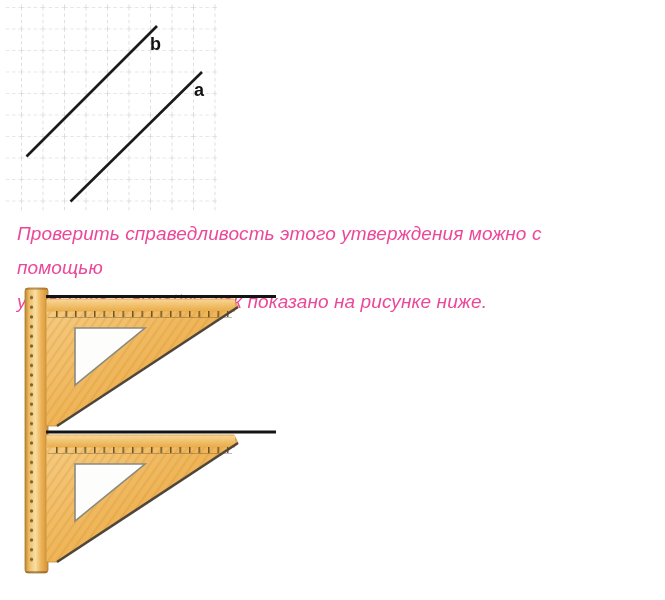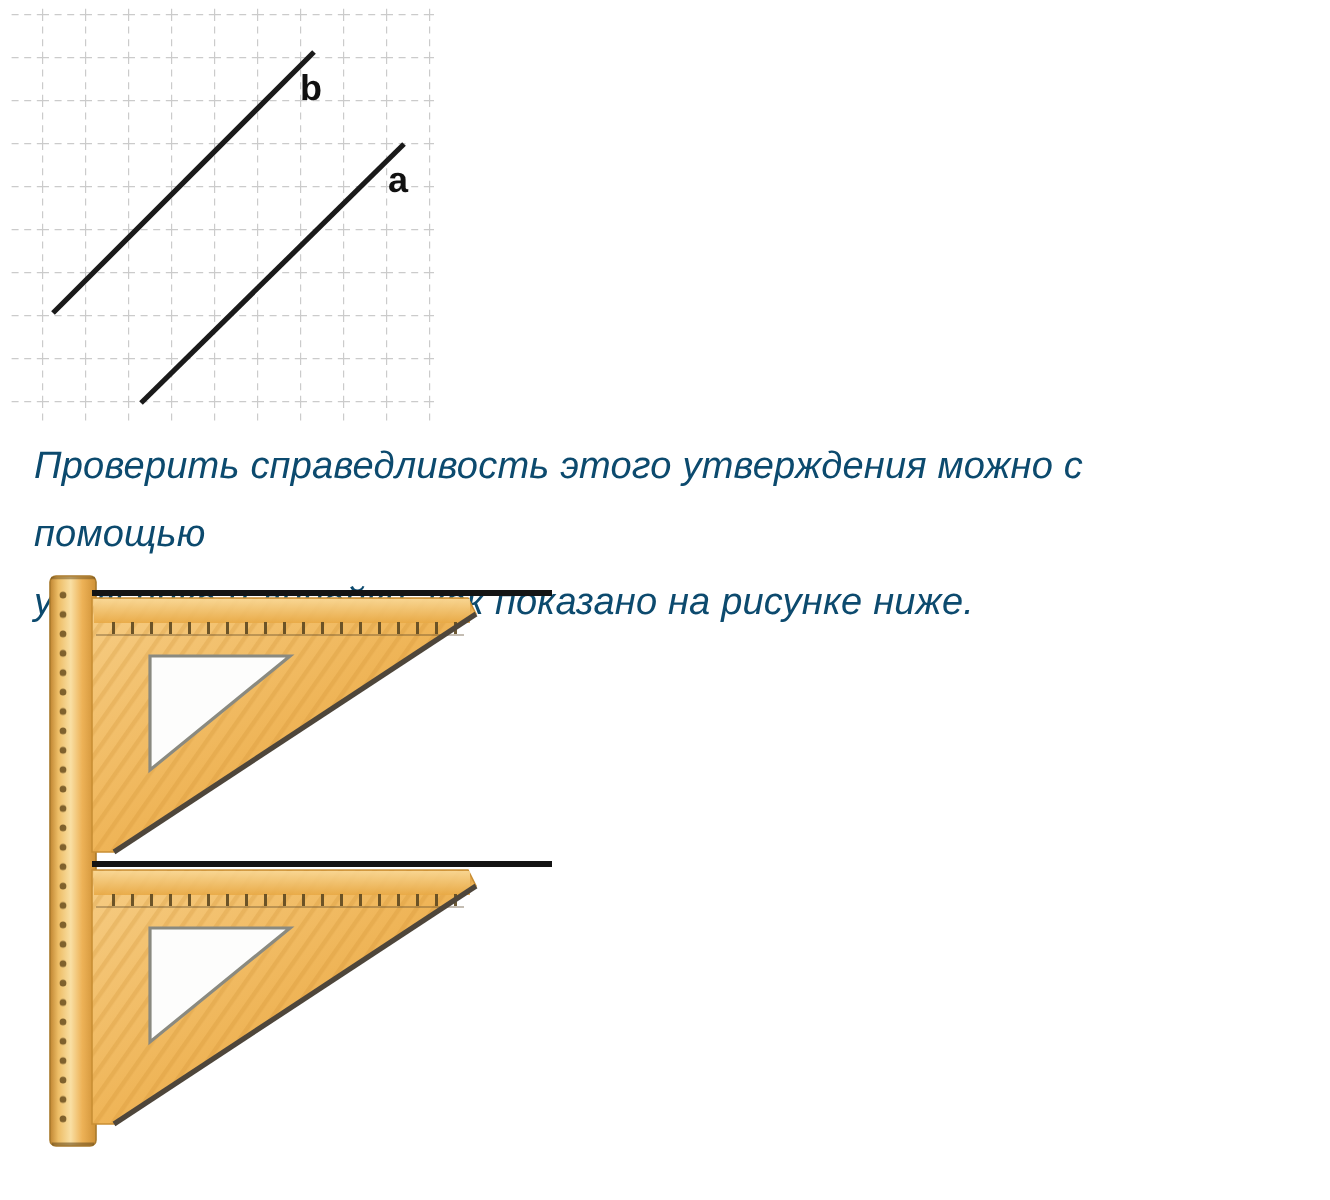--- a/index.html
+++ b/index.html
@@ -16,21 +16,21 @@
     width: 212px; height: 210px;
   }
   .grid-label {
     font-family: "Liberation Sans", sans-serif;
     font-size: 18px; font-weight: 700; fill: #111111;
   }
 
   .para {
     position: absolute; left: 17px; top: 217px; width: 600px;
     font-style: italic; font-size: 19px; line-height: 34px;
-    color: #0c4a6e; letter-spacing: 0.1px;
+    color: #ec4899; letter-spacing: 0.1px;
   }
 
   .tools-fig {
     position: absolute; left: 18px; top: 283px;
     width: 264px; height: 300px;
   }
 </style>
 </head>
 <body>
 

